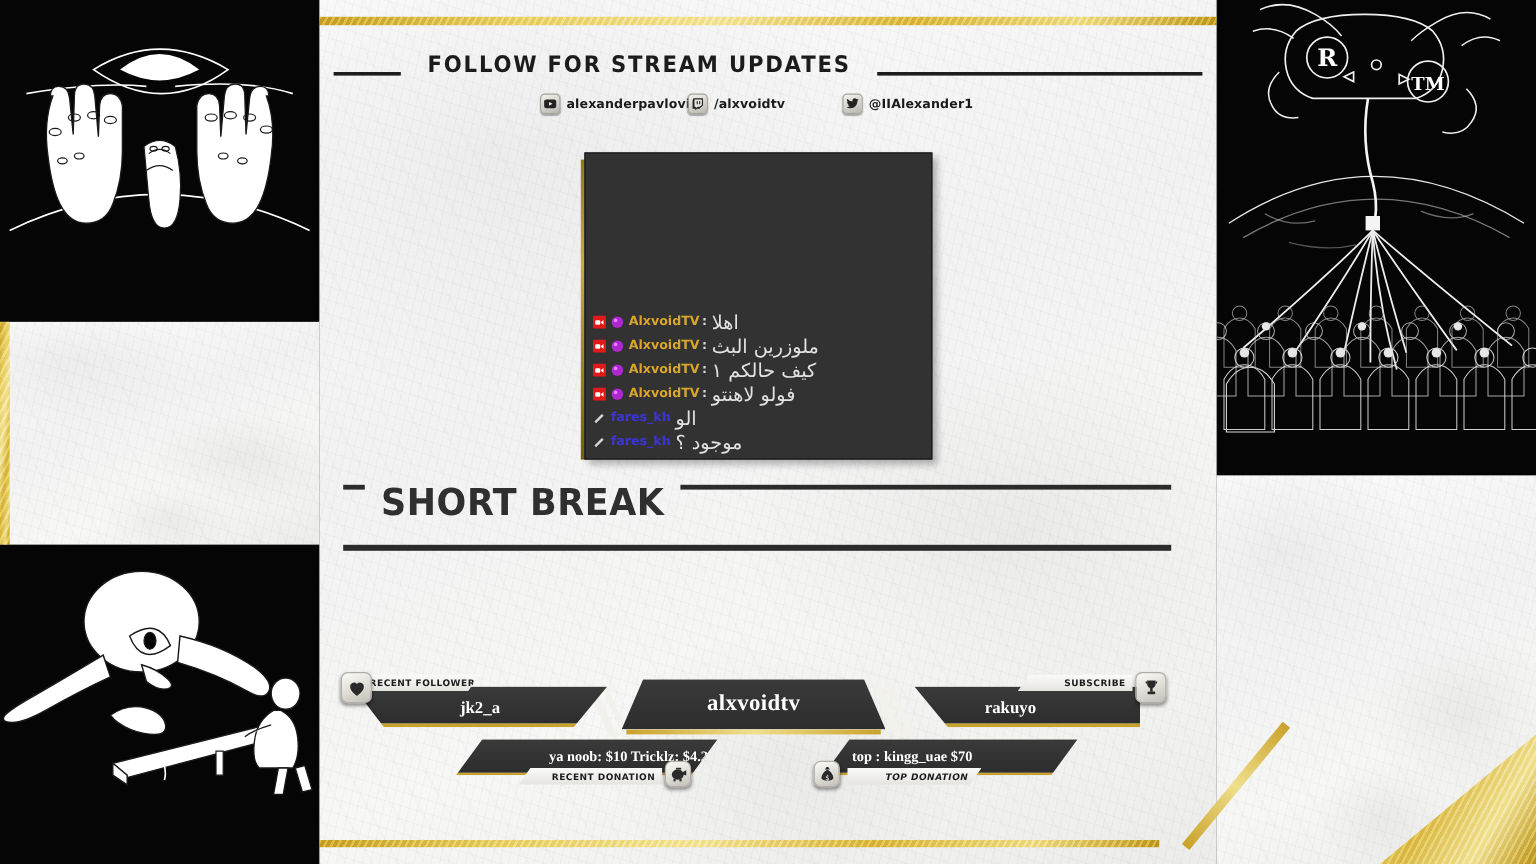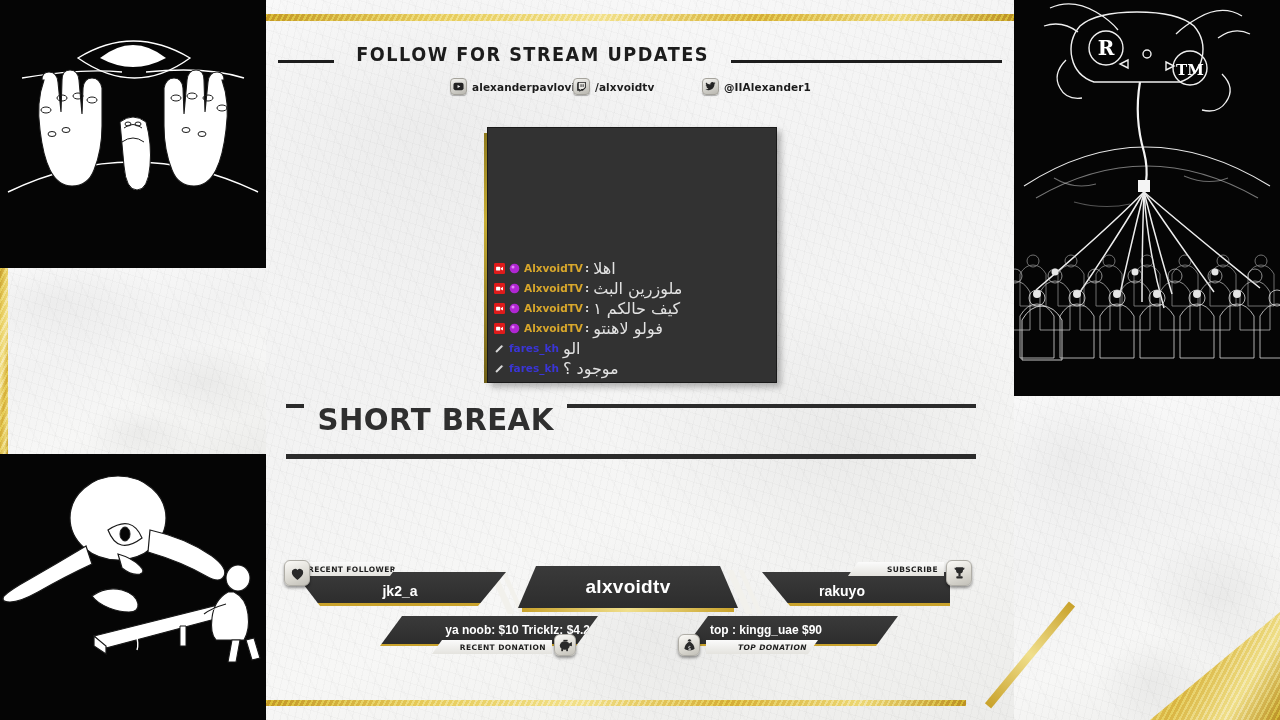--- a/index.html
+++ b/index.html
@@ -140,21 +140,21 @@
     text-shadow:2px 2px 0 rgba(0,0,0,.12);
   }
   #brb-rule-bottom { width:100%; height:5px; background:#2b2b2b; margin-top:6px; }
 
   
   #bottom-bars { position:absolute; left:282px; top:560px; width:702px; height:100px; }
   .bar { position:absolute; }
   .bar-body {
     position:absolute; background:linear-gradient(180deg,#3a3a3a,#2d2d2d);
     display:flex; align-items:center; justify-content:center;
-    color:#fff; font-family:Liberation Sans, sans-serif; font-weight:700;
+    color:#fff; font-family:Liberation Serif, serif; font-weight:700;
     box-shadow:0 2px 4px rgba(0,0,0,.35);
   }
   .bar-tag {
     position:absolute; background:linear-gradient(180deg,#fbfbfb,#e4e3de);
     display:flex; align-items:center;
     font-family:"DejaVu Sans", sans-serif; font-weight:700;
     font-size:7.5px; letter-spacing:.4px; color:#1d1d1d;
     box-shadow:0 1px 2px rgba(0,0,0,.25);
   }
   .round-ico {
@@ -607,21 +607,21 @@
             <path d="M4 12a7 6 0 0 1 14 0 7 6 0 0 1-14 0z" fill="#2a2a2a"></path>
             <path d="M17 9l4-2v6l-4-1z" fill="#2a2a2a"></path>
             <rect x="6" y="17" width="2.5" height="3" fill="#2a2a2a"></rect>
             <rect x="13" y="17" width="2.5" height="3" fill="#2a2a2a"></rect>
             <rect x="9" y="4" width="6" height="2" fill="#2a2a2a"></rect>
           </svg>
       </div>
     </div>
 
     <div class="bar" id="bar-top-don">
-      <div class="bar-body">top : kingg_uae  $90</div>
+      <div class="bar-body">top : kingg_uae  $70</div>
       <div class="bar-tag">TOP DONATION</div>
       <div class="round-ico" id="ico-top-don">
         <svg viewBox="0 0 24 24">
             <path d="M9 6h6l-2-3h-2z" fill="#2a2a2a"></path>
             <path d="M12 6c-5 3-7 7-7 10 0 4 14 4 14 0 0-3-2-7-7-10z" fill="#2a2a2a"></path>
             <text x="12" y="18" font-family="DejaVu Sans, sans-serif" font-size="8" fill="#e8e8e8" text-anchor="middle">$</text>
           </svg>
       </div>
     </div>
 

